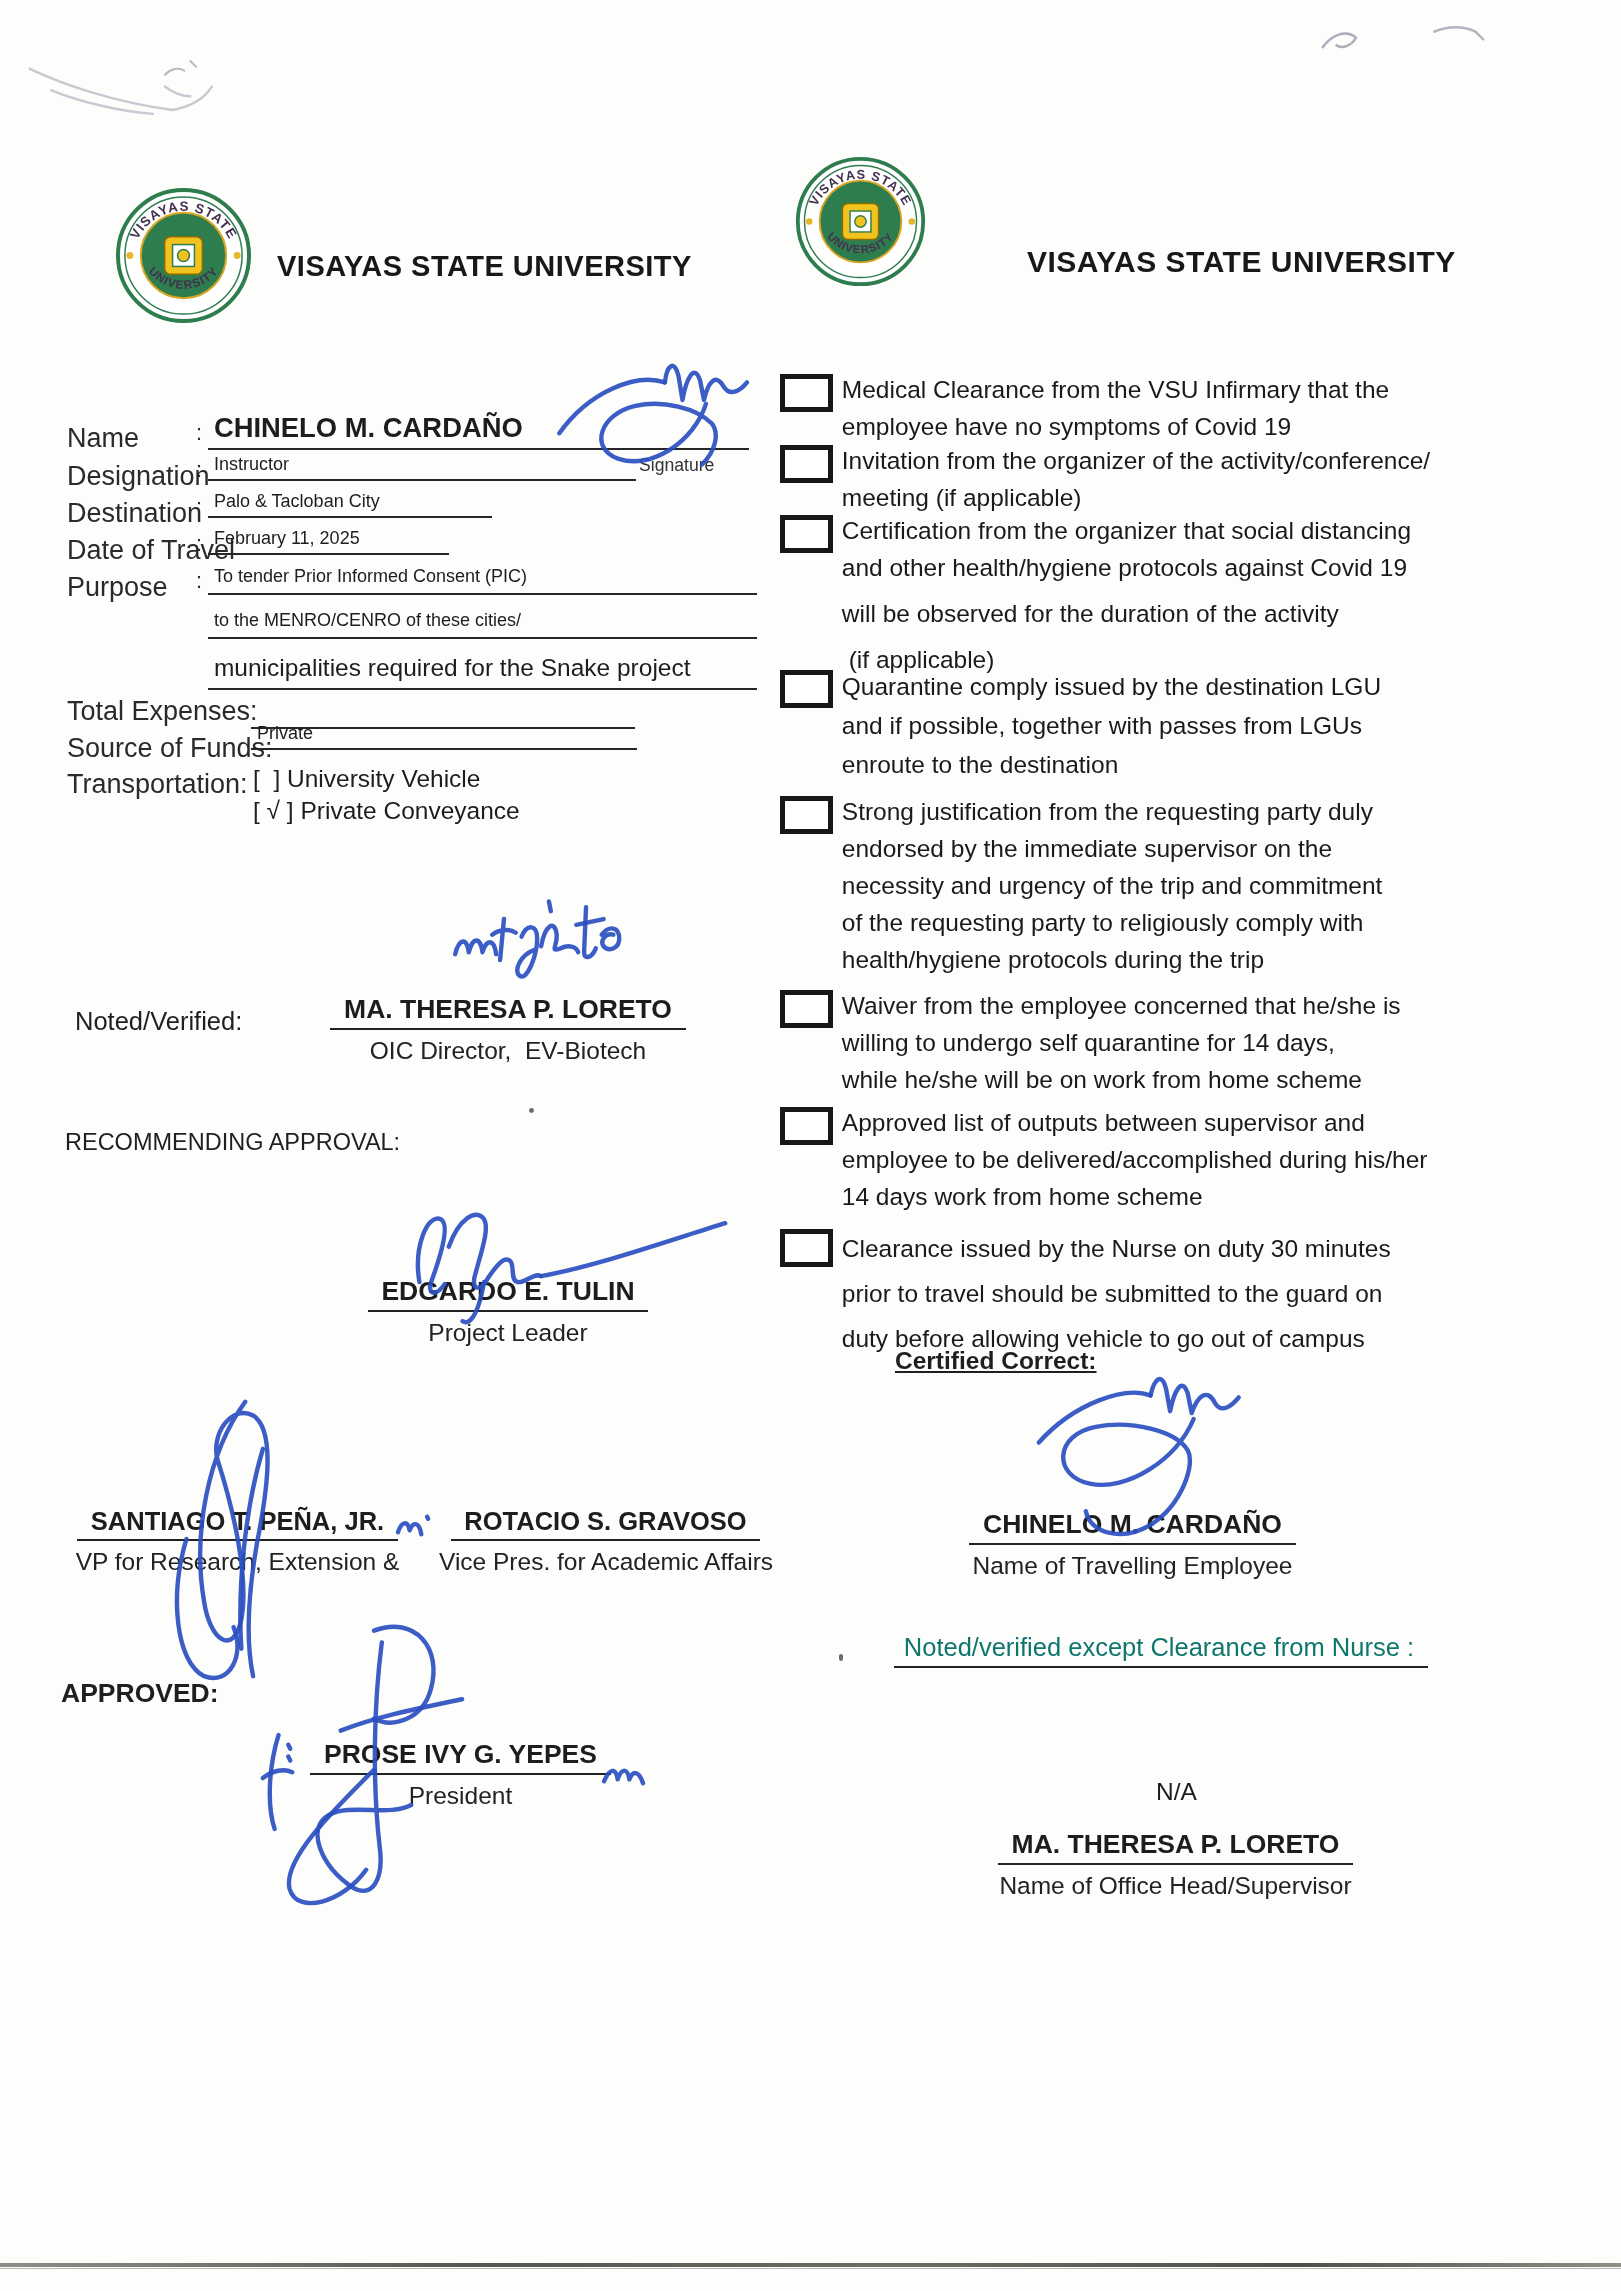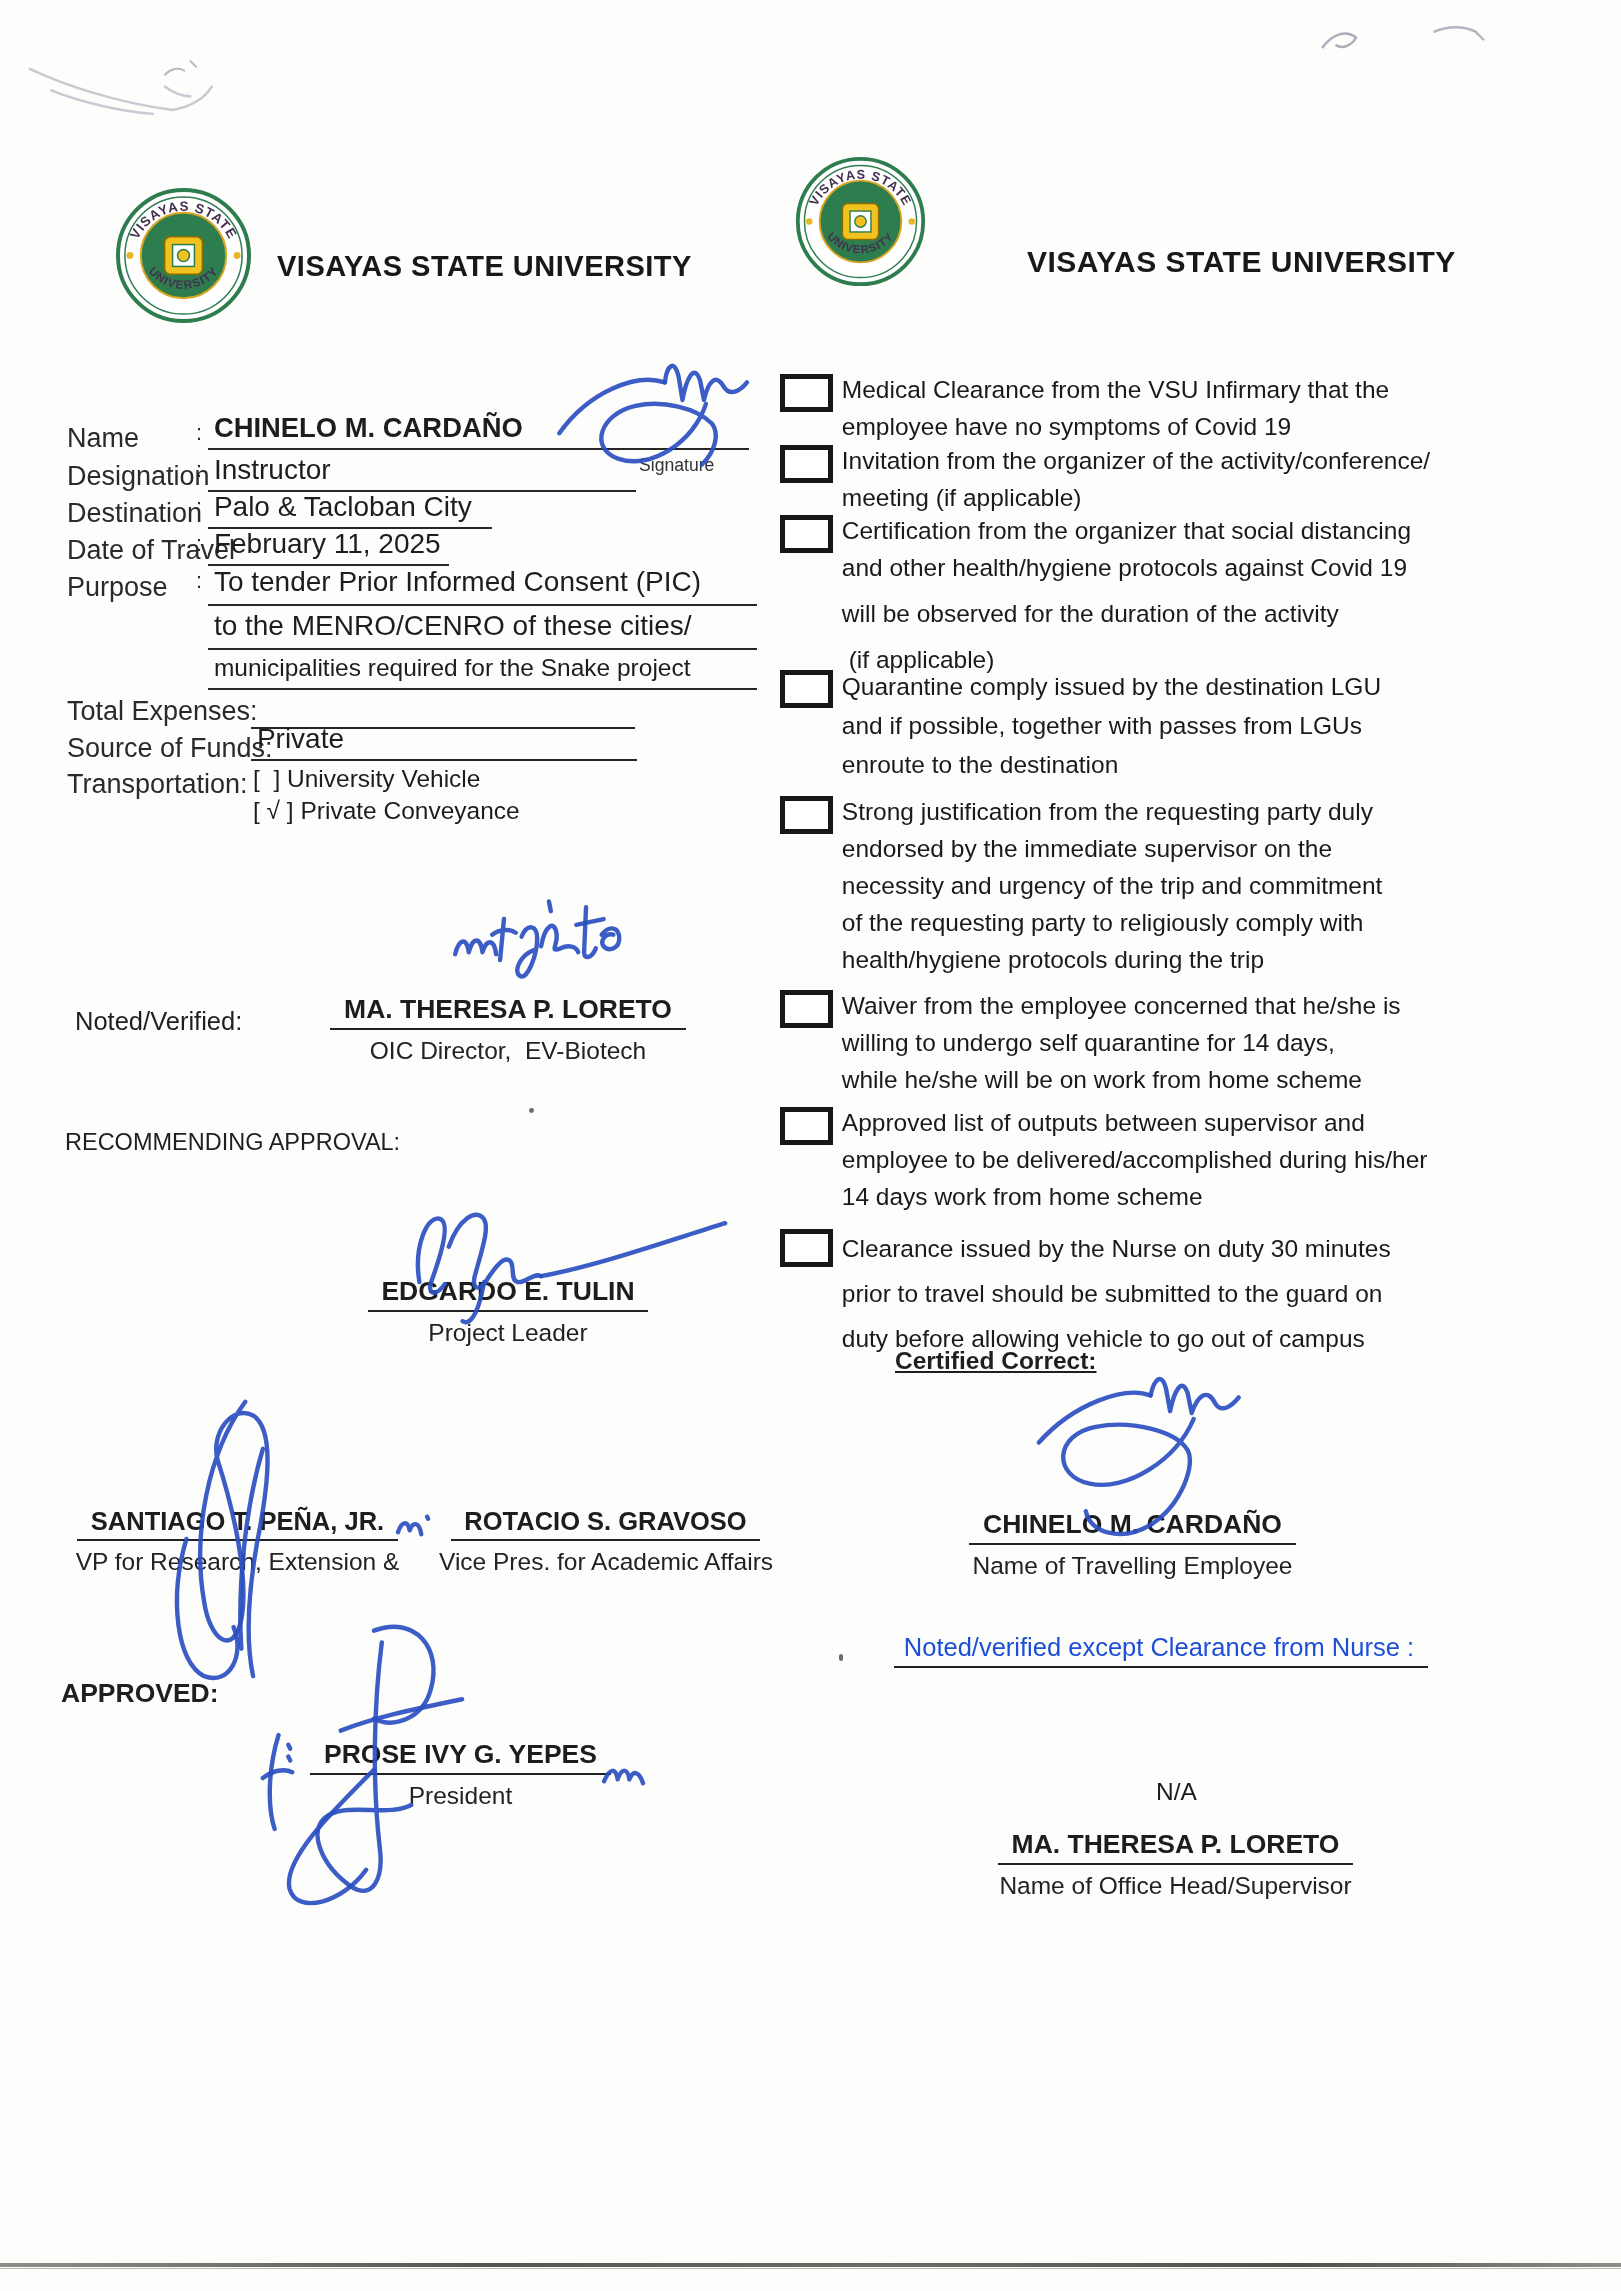--- a/index.html
+++ b/index.html
@@ -6,21 +6,21 @@
   .page{
     position:relative; width:1621px; height:2292px; margin:0 auto;
     background:#fdfdfb; overflow:hidden;
     font-family:"Liberation Sans", sans-serif; color:#1d1d1d;
   }
   .abs{position:absolute;}
   .pre{white-space:pre;}
   .uni-title{font-size:29px; font-weight:bold; color:#181818; letter-spacing:0.5px; white-space:nowrap;}
   .flabel{font-size:27px; color:#2a2a2a; white-space:nowrap;}
   .fcolon{font-size:21.6px; color:#2a2a2a;}
-  .fvalue{font-size:28px; border-bottom:2.9px solid #262626; padding:0 5.9px 3.9px 5.9px; white-space:nowrap;}
+  .fvalue{font-size:18px; border-bottom:2.9px solid #262626; padding:0 5.9px 3.9px 5.9px; white-space:nowrap;}
   .bold{font-weight:bold;}
   .sig-svg{position:absolute; overflow:visible;}
   .sig-svg path{fill:none; stroke:#2a4fc0; stroke-width:4.5; stroke-linecap:round; stroke-linejoin:round; opacity:.92;}
   .nameblock{position:absolute; text-align:center;}
   .sig-name{display:inline-block; font-size:26.5px; font-weight:bold; border-bottom:2.9px solid #222; padding:0 13.7px 2.9px 13.7px; white-space:nowrap;}
   .sig-title{font-size:24.5px; color:#222; margin-top:6.9px; white-space:pre;}
   .plain-label{white-space:nowrap; color:#1f1f1f;}
   .check-item{position:absolute; left:780px; display:flex; align-items:flex-start;margin-top:28px;}
   .cbox{flex:none; width:43px; height:28px; border:5.9px solid #171717; margin-top:2.9px; background:#fff;}
   .ctext{margin-left:8.8px; font-size:24.5px; line-height:37px; color:#1a1a1a; white-space:nowrap;}
@@ -216,21 +216,21 @@
       <div>duty before allowing vehicle to go out of campus</div>
     </div>
   </div>
 
   <span class="abs plain-label bold" style="left:895px;top:1347px;font-size:24.5px;text-decoration:underline;">Certified Correct:</span>
   <div class="nameblock" style="left:956px;top:1509px;width:353px;">
     <div class="sig-name">CHINELO M. CARDAÑO</div>
     <div class="sig-title">Name of Travelling Employee</div>
   </div>
 
-  <span class="abs" style="left:894px;top:1633px;font-size:25.5px;border-bottom:2.9px solid #222;padding:0 13.7px 3.9px 9.8px;white-space:nowrap;color:#1d4ed8;">Noted/verified except Clearance from Nurse :</span>
+  <span class="abs" style="left:894px;top:1633px;font-size:25.5px;border-bottom:2.9px solid #222;padding:0 13.7px 3.9px 9.8px;white-space:nowrap;color:#0f766e;">Noted/verified except Clearance from Nurse :</span>
   <div class="abs" style="left:1010px;top:1778px;width:333px;text-align:center;font-size:24.5px;color:#1c1c1c;">N/A</div>
   <div class="nameblock" style="left:965px;top:1829px;width:421px;">
     <div class="sig-name">MA. THERESA P. LORETO</div>
     <div class="sig-title">Name of Office Head/Supervisor</div>
   </div>
 
   <svg class="sig-svg" style="left:549px;top:355px;" width="221" height="132" viewBox="0 0 225 135">
     <path d="M10,80 C40,38 88,18 118,28"></path>
     <path d="M118,28 C120,10 128,4 132,22 L136,46 C140,24 148,8 154,26 L158,46 C162,28 170,18 178,32 C184,42 194,38 202,28"></path>
     <path d="M160,50 C148,88 104,118 70,106 C40,95 52,60 88,52 C116,46 150,54 166,70 C174,80 170,98 156,112"></path>

